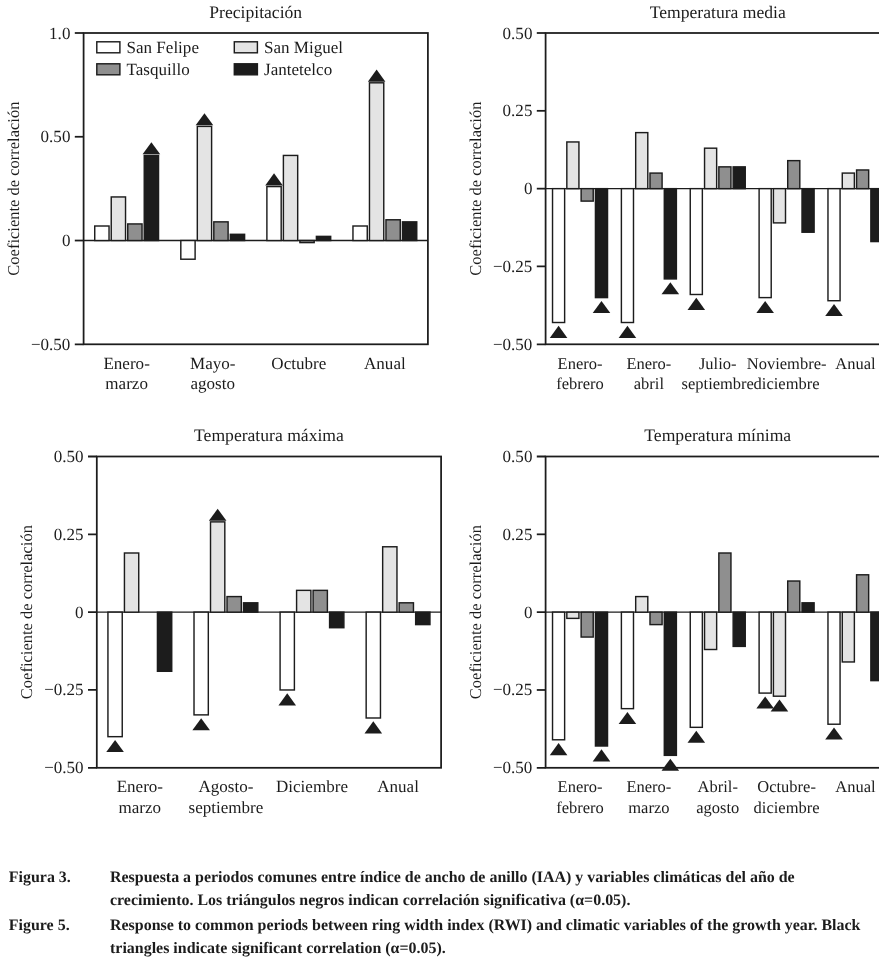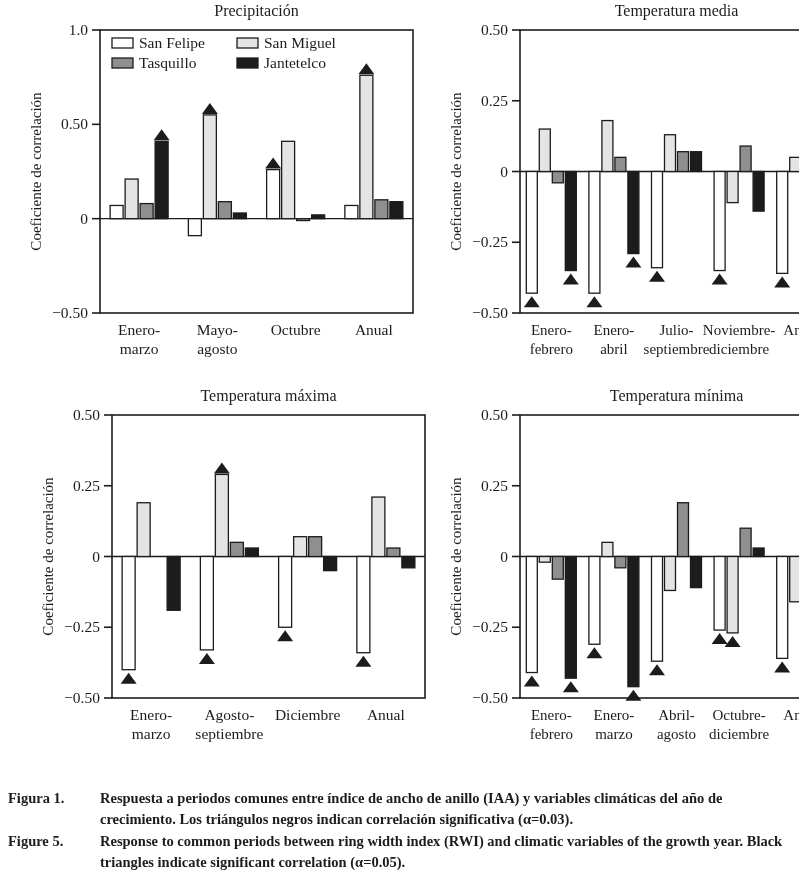--- a/index.html
+++ b/index.html
@@ -1,18 +1,18 @@
 <!DOCTYPE html>
 <html><head>
 <meta charset="utf-8">
 <style>
   html,body{margin:0;padding:0;background:#ffffff;}
   body{width:799px;height:870px;position:relative;font-family:"Liberation Serif",serif;color:#1c1c1c;}
   .page{position:absolute;left:0;top:0;width:799px;height:870px;background:#ffffff;}
-  .chart-cell{position:absolute;width:399px;height:378px;margin-left:24px;}
+  .chart-cell{position:absolute;width:399px;height:378px;}
   #cell-0{left:0;top:0;}
   #cell-1{left:400;top:0;}
   #cell-2{left:12px;top:385px;}
   #cell-3{left:400px;top:385px;}
   #cell-1,#cell-3{left:420px;}
   svg text{font-family:"Liberation Serif",serif;fill:#1c1c1c;}
   .caption{position:absolute;left:8px;top:788px;width:785px;font-size:14.5px;font-weight:bold;line-height:1.48;}
   .caption-row{display:flex;}
   .caption-label{width:92px;flex:0 0 92px;}
   .caption-text{flex:1;}
@@ -200,21 +200,21 @@
         <rect x="332.7" y="171.5" width="11" height="101.88" fill="#ffffff" stroke="#1c1c1c" stroke-width="1.3"></rect>
         <polygon points="338.2,276.38 330.2,287.38 346.2,287.38" fill="#1c1c1c"></polygon>
         <rect x="345.7" y="171.5" width="11" height="45.28" fill="#e4e4e4" stroke="#1c1c1c" stroke-width="1.3"></rect>
         <rect x="358.7" y="137.54000000000002" width="11" height="33.95999999999998" fill="#8f8f8f" stroke="#1c1c1c" stroke-width="1.3"></rect>
         <rect x="371.7" y="171.5" width="11" height="62.25999999999999" fill="#1c1c1c" stroke="#1c1c1c" stroke-width="1.3"></rect>
         <text x="357.7" y="335" text-anchor="middle" font-size="15"><tspan x="357.7" dy="0">Anual</tspan></text>
       </svg></div>
 
   <div class="caption">
     <div class="caption-row">
-      <div class="caption-label">Figura 1.</div>
-      <div class="caption-text">Respuesta a periodos comunes entre índice de ancho de anillo (IAA) y variables climáticas del año de crecimiento. Los triángulos negros indican correlación significativa (α=0.03).</div>
+      <div class="caption-label">Figura 3.</div>
+      <div class="caption-text">Respuesta a periodos comunes entre índice de ancho de anillo (IAA) y variables climáticas del año de crecimiento. Los triángulos negros indican correlación significativa (α=0.05).</div>
     </div>
     <div class="caption-row">
       <div class="caption-label">Figure 5.</div>
       <div class="caption-text">Response to common periods between ring width index (RWI) and climatic variables of the growth year. Black triangles indicate significant correlation (α=0.05).</div>
     </div>
   </div>
 </div>
 
 </body></html>

